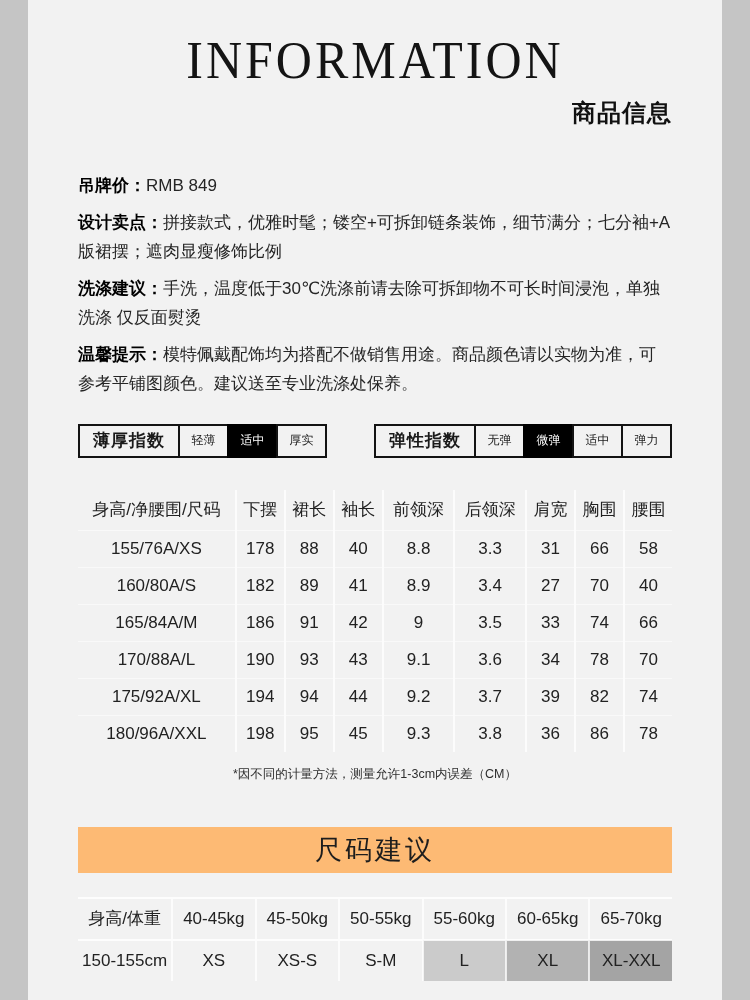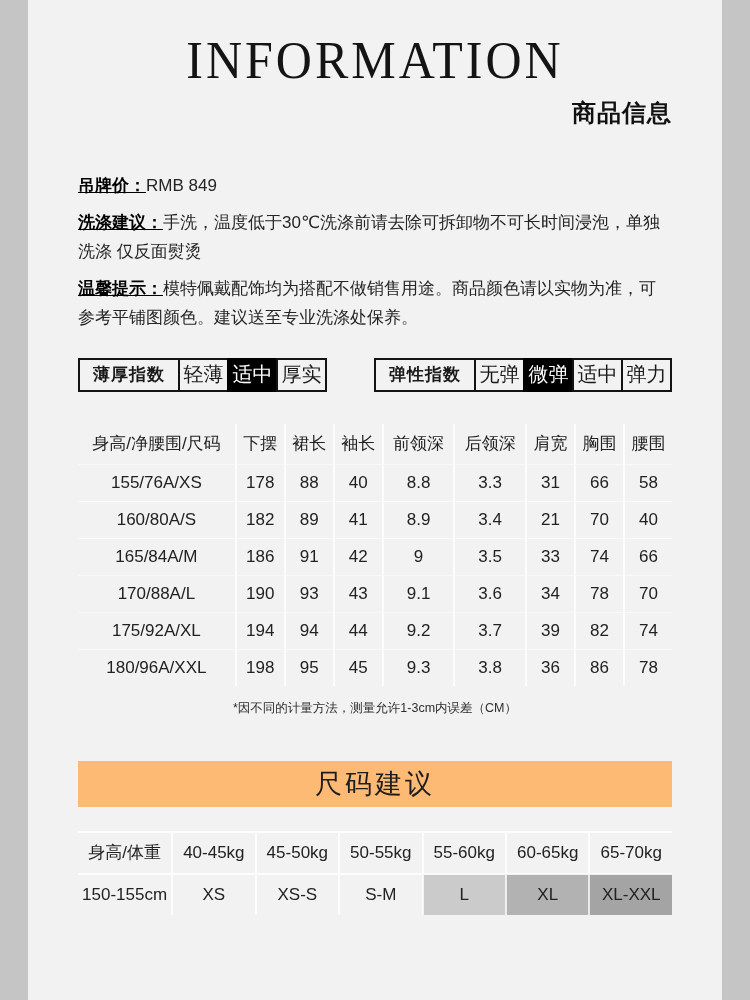--- a/index.html
+++ b/index.html
@@ -18,31 +18,31 @@
   .title-en{
     font-family:"Liberation Serif","DejaVu Serif",serif;
     font-weight:400;font-size:50px;letter-spacing:3px;color:#141414;
     margin:0;line-height:1.05;transform:scaleY(1.06);
   }
   .title-zh{font-size:24px;font-weight:700;color:#111;margin:10px 0 0 0;letter-spacing:1px;text-align:right;}
 
   
   .info-list{margin-top:42px;}
   .info-item{margin:0 0 8px 0;font-size:17px;line-height:29px;color:#252525;}
-  .info-item b{color:#000;font-weight:700;text-decoration:underline;}
+  .info-item b{color:#000;font-weight:700;}
 
   
   .indicator-row{margin-top:26px;display:flex;justify-content:space-between;align-items:center;}
   .ind{display:flex;}
   .ind-label,.ind-opt{
     box-sizing:border-box;height:34px;display:flex;align-items:center;justify-content:center;
     border:2px solid #131313;background:transparent;color:#1a1a1a;
   }
   .ind-label{font-weight:700;font-size:17px;padding:0 13px;letter-spacing:1px;}
-  .ind-opt{font-size:20px;width:51px;margin-left:-2px;}
+  .ind-opt{font-size:12px;width:51px;margin-left:-2px;}
   .ind-opt.active{background:#000;color:#fff;border-color:#000;}
 
   
   .tbl{width:100%;border-collapse:collapse;table-layout:fixed;margin-top:32px;}
   .tbl th,.tbl td{
     font-weight:400;text-align:center;color:#222;font-size:17px;padding:0;
     border-left:2px solid rgba(255,255,255,.75);
     border-top:1px solid rgba(255,255,255,.55);
   }
   .tbl th:first-child,.tbl td:first-child{border-left:none;}
@@ -78,20 +78,21 @@
 
   <div class="page">
 
     <div class="hdr">
       <h1 class="title-en">INFORMATION</h1>
       <div class="title-zh">商品信息</div>
     </div>
 
     <div class="info-list">
         <p class="info-item"><b>吊牌价：</b><span>RMB 849</span></p>
+        <p class="info-item"><b>设计卖点：</b><span>拼接款式，优雅时髦；镂空+可拆卸链条装饰，细节满分；七分袖+A版裙摆；遮肉显瘦修饰比例</span></p>
         <p class="info-item"><b>洗涤建议：</b><span>手洗，温度低于30℃洗涤前请去除可拆卸物不可长时间浸泡，单独洗涤 仅反面熨烫</span></p>
         <p class="info-item"><b>温馨提示：</b><span>模特佩戴配饰均为搭配不做销售用途。商品颜色请以实物为准，可参考平铺图颜色。建议送至专业洗涤处保养。</span></p>
       </div>
 
     <div class="indicator-row">
         <div class="ind">
           <div class="ind-label">薄厚指数</div>
           <div class="ind-opt">轻薄</div>
           <div class="ind-opt active">适中</div>
           <div class="ind-opt">厚实</div>
@@ -131,21 +132,21 @@
             <td>66</td>
             <td>58</td>
           </tr>
           <tr>
             <td>160/80A/S</td>
             <td>182</td>
             <td>89</td>
             <td>41</td>
             <td>8.9</td>
             <td>3.4</td>
-            <td>21</td>
+            <td>27</td>
             <td>70</td>
             <td>40</td>
           </tr>
           <tr>
             <td>165/84A/M</td>
             <td>186</td>
             <td>91</td>
             <td>42</td>
             <td>9</td>
             <td>3.5</td>

